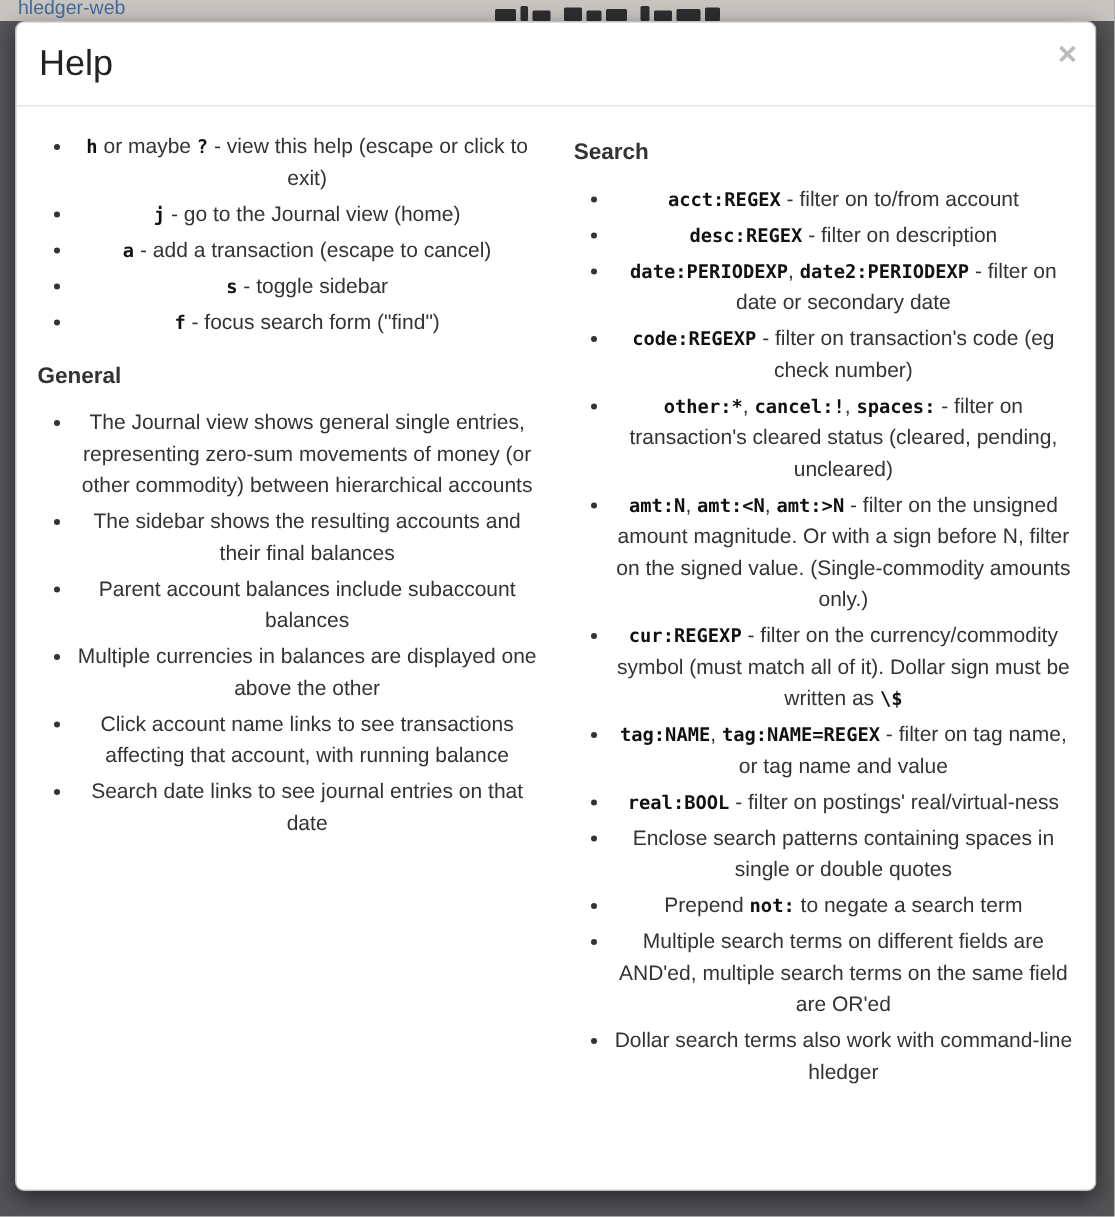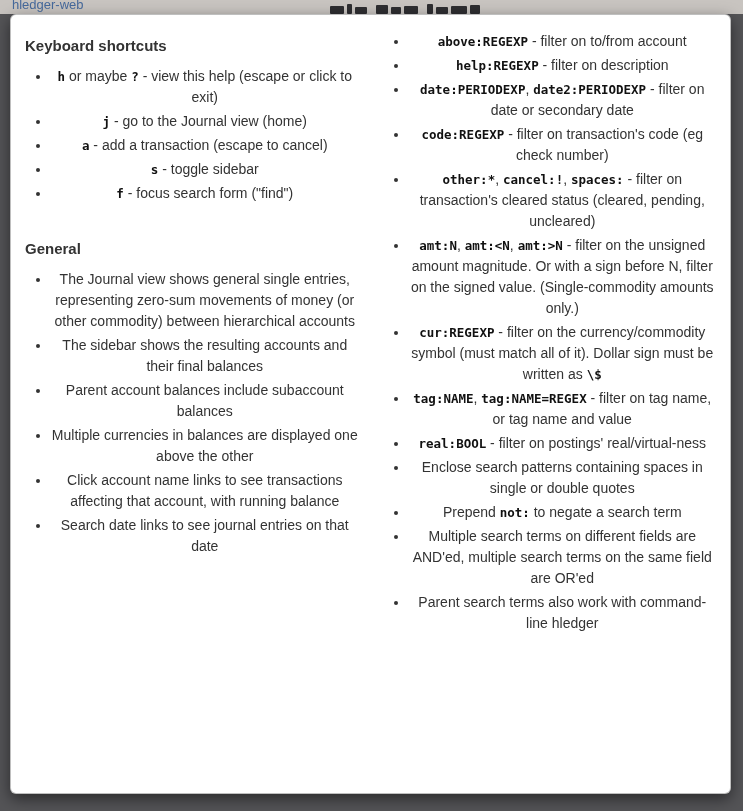--- a/index.html
+++ b/index.html
@@ -52,21 +52,21 @@
     position:absolute; right:12px; top:10px;
     border:0; background:none; padding:0;
     font-size:22px; font-weight:bold; color:#bcbcbc; line-height:1;
     cursor:pointer; font-family:inherit;
   }
   .modal-body { padding:16px 2px 0; display:flex; }
   .col { width:50%; box-sizing:border-box; padding:0 12px; }
   .section-heading {
     font-size:15px; font-weight:bold; color:#333; margin:6px 0 12px;
   }
-  .section-heading.mt { margin-top:36px; }
+  .section-heading.mt { margin-top:17px; }
   ul.help-list {
     margin:0 0 10px; padding-left:26px;
     font-size:14px; line-height:1.5; color:#333;text-align:center;
   }
   ul.help-list li { margin-bottom:3px; }
   ul.help-list code {
     font-family:"DejaVu Sans Mono","Liberation Mono",monospace;
     font-size:12.5px; font-weight:bold; color:#111;
     background:none; padding:0;
   }
@@ -84,51 +84,55 @@
     <span class="blob"></span>
     <span class="blob"></span>
     <span class="blob"></span>
     <span class="blob"></span>
     <span class="blob"></span>
     <span class="blob"></span>
   </div>
 </div>
 
 <div class="modal">
+  <div class="modal-header">
+    <h1 class="modal-title">Help</h1>
+    <button class="close-btn">×</button>
+  </div>
   <div class="modal-body">
     <div class="col">
-      <h2 class="section-heading">Keyboard shortcuts</h2>
       <ul class="help-list">
           <li><code>h</code> or maybe <code>?</code> - view this help (escape or click to exit)</li>
           <li><code>j</code> - go to the Journal view (home)</li>
           <li><code>a</code> - add a transaction (escape to cancel)</li>
           <li><code>s</code> - toggle sidebar</li>
           <li><code>f</code> - focus search form ("find")</li>
         </ul>
       <h2 class="section-heading mt">General</h2>
       <ul class="help-list">
           <li>The Journal view shows general single entries, representing zero-sum movements of money (or other commodity) between hierarchical accounts</li>
           <li>The sidebar shows the resulting accounts and their final balances</li>
           <li>Parent account balances include subaccount balances</li>
           <li>Multiple currencies in balances are displayed one above the other</li>
           <li>Click account name links to see transactions affecting that account, with running balance</li>
           <li>Search date links to see journal entries on that date</li>
         </ul>
     </div>
     <div class="col">
+      <h2 class="section-heading">Search</h2>
       <ul class="help-list">
-          <li><code>above:REGEXP</code> - filter on to/from account</li>
-          <li><code>help:REGEXP</code> - filter on description</li>
+          <li><code>acct:REGEX</code> - filter on to/from account</li>
+          <li><code>desc:REGEX</code> - filter on description</li>
           <li><code>date:PERIODEXP</code>, <code>date2:PERIODEXP</code> - filter on date or secondary date</li>
           <li><code>code:REGEXP</code> - filter on transaction's code (eg check number)</li>
           <li><code>other:*</code>, <code>cancel:!</code>, <code>spaces:</code> - filter on transaction's cleared status (cleared, pending, uncleared)</li>
           <li><code>amt:N</code>, <code>amt:&lt;N</code>, <code>amt:&gt;N</code> - filter on the unsigned amount magnitude. Or with a sign before N, filter on the signed value. (Single-commodity amounts only.)</li>
           <li><code>cur:REGEXP</code> - filter on the currency/commodity symbol (must match all of it). Dollar sign must be written as <code>\$</code></li>
           <li><code>tag:NAME</code>, <code>tag:NAME=REGEX</code> - filter on tag name, or tag name and value</li>
           <li><code>real:BOOL</code> - filter on postings' real/virtual-ness</li>
           <li>Enclose search patterns containing spaces in single or double quotes</li>
           <li>Prepend <code>not:</code> to negate a search term</li>
           <li>Multiple search terms on different fields are AND'ed, multiple search terms on the same field are OR'ed</li>
-          <li>Parent search terms also work with command-line hledger</li>
+          <li>Dollar search terms also work with command-line hledger</li>
         </ul>
     </div>
   </div>
 </div>
 
 </body></html>

